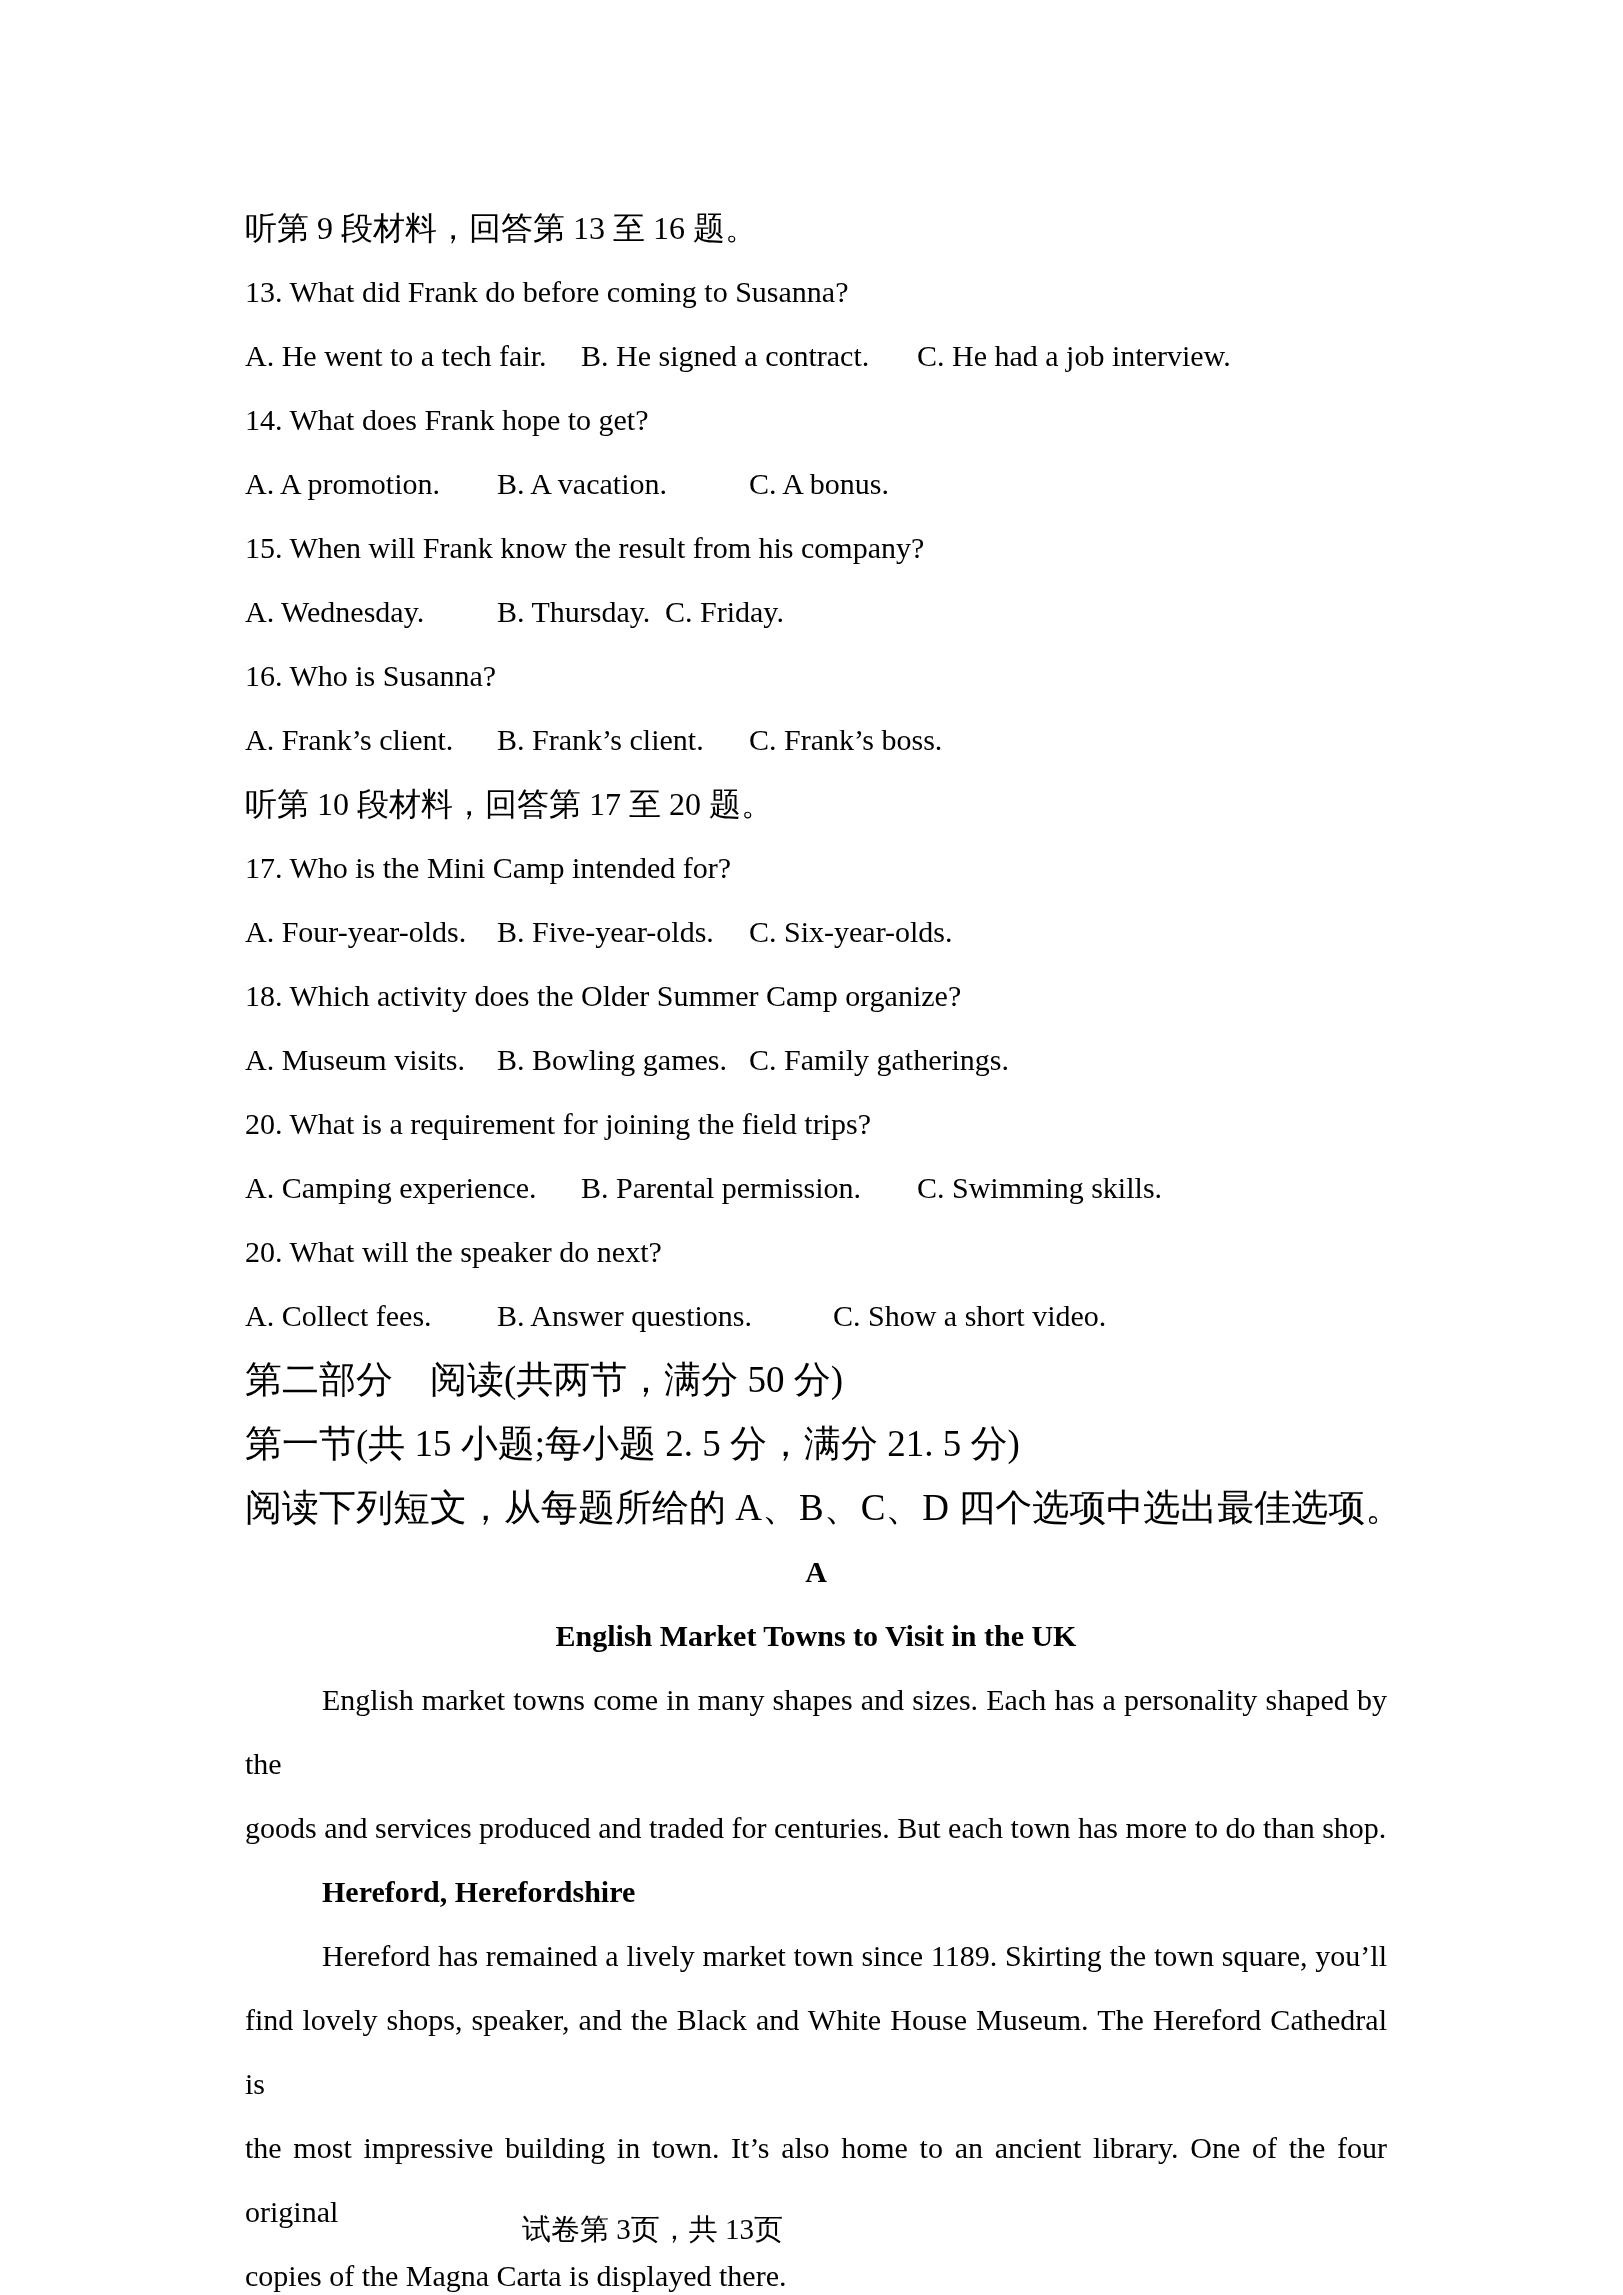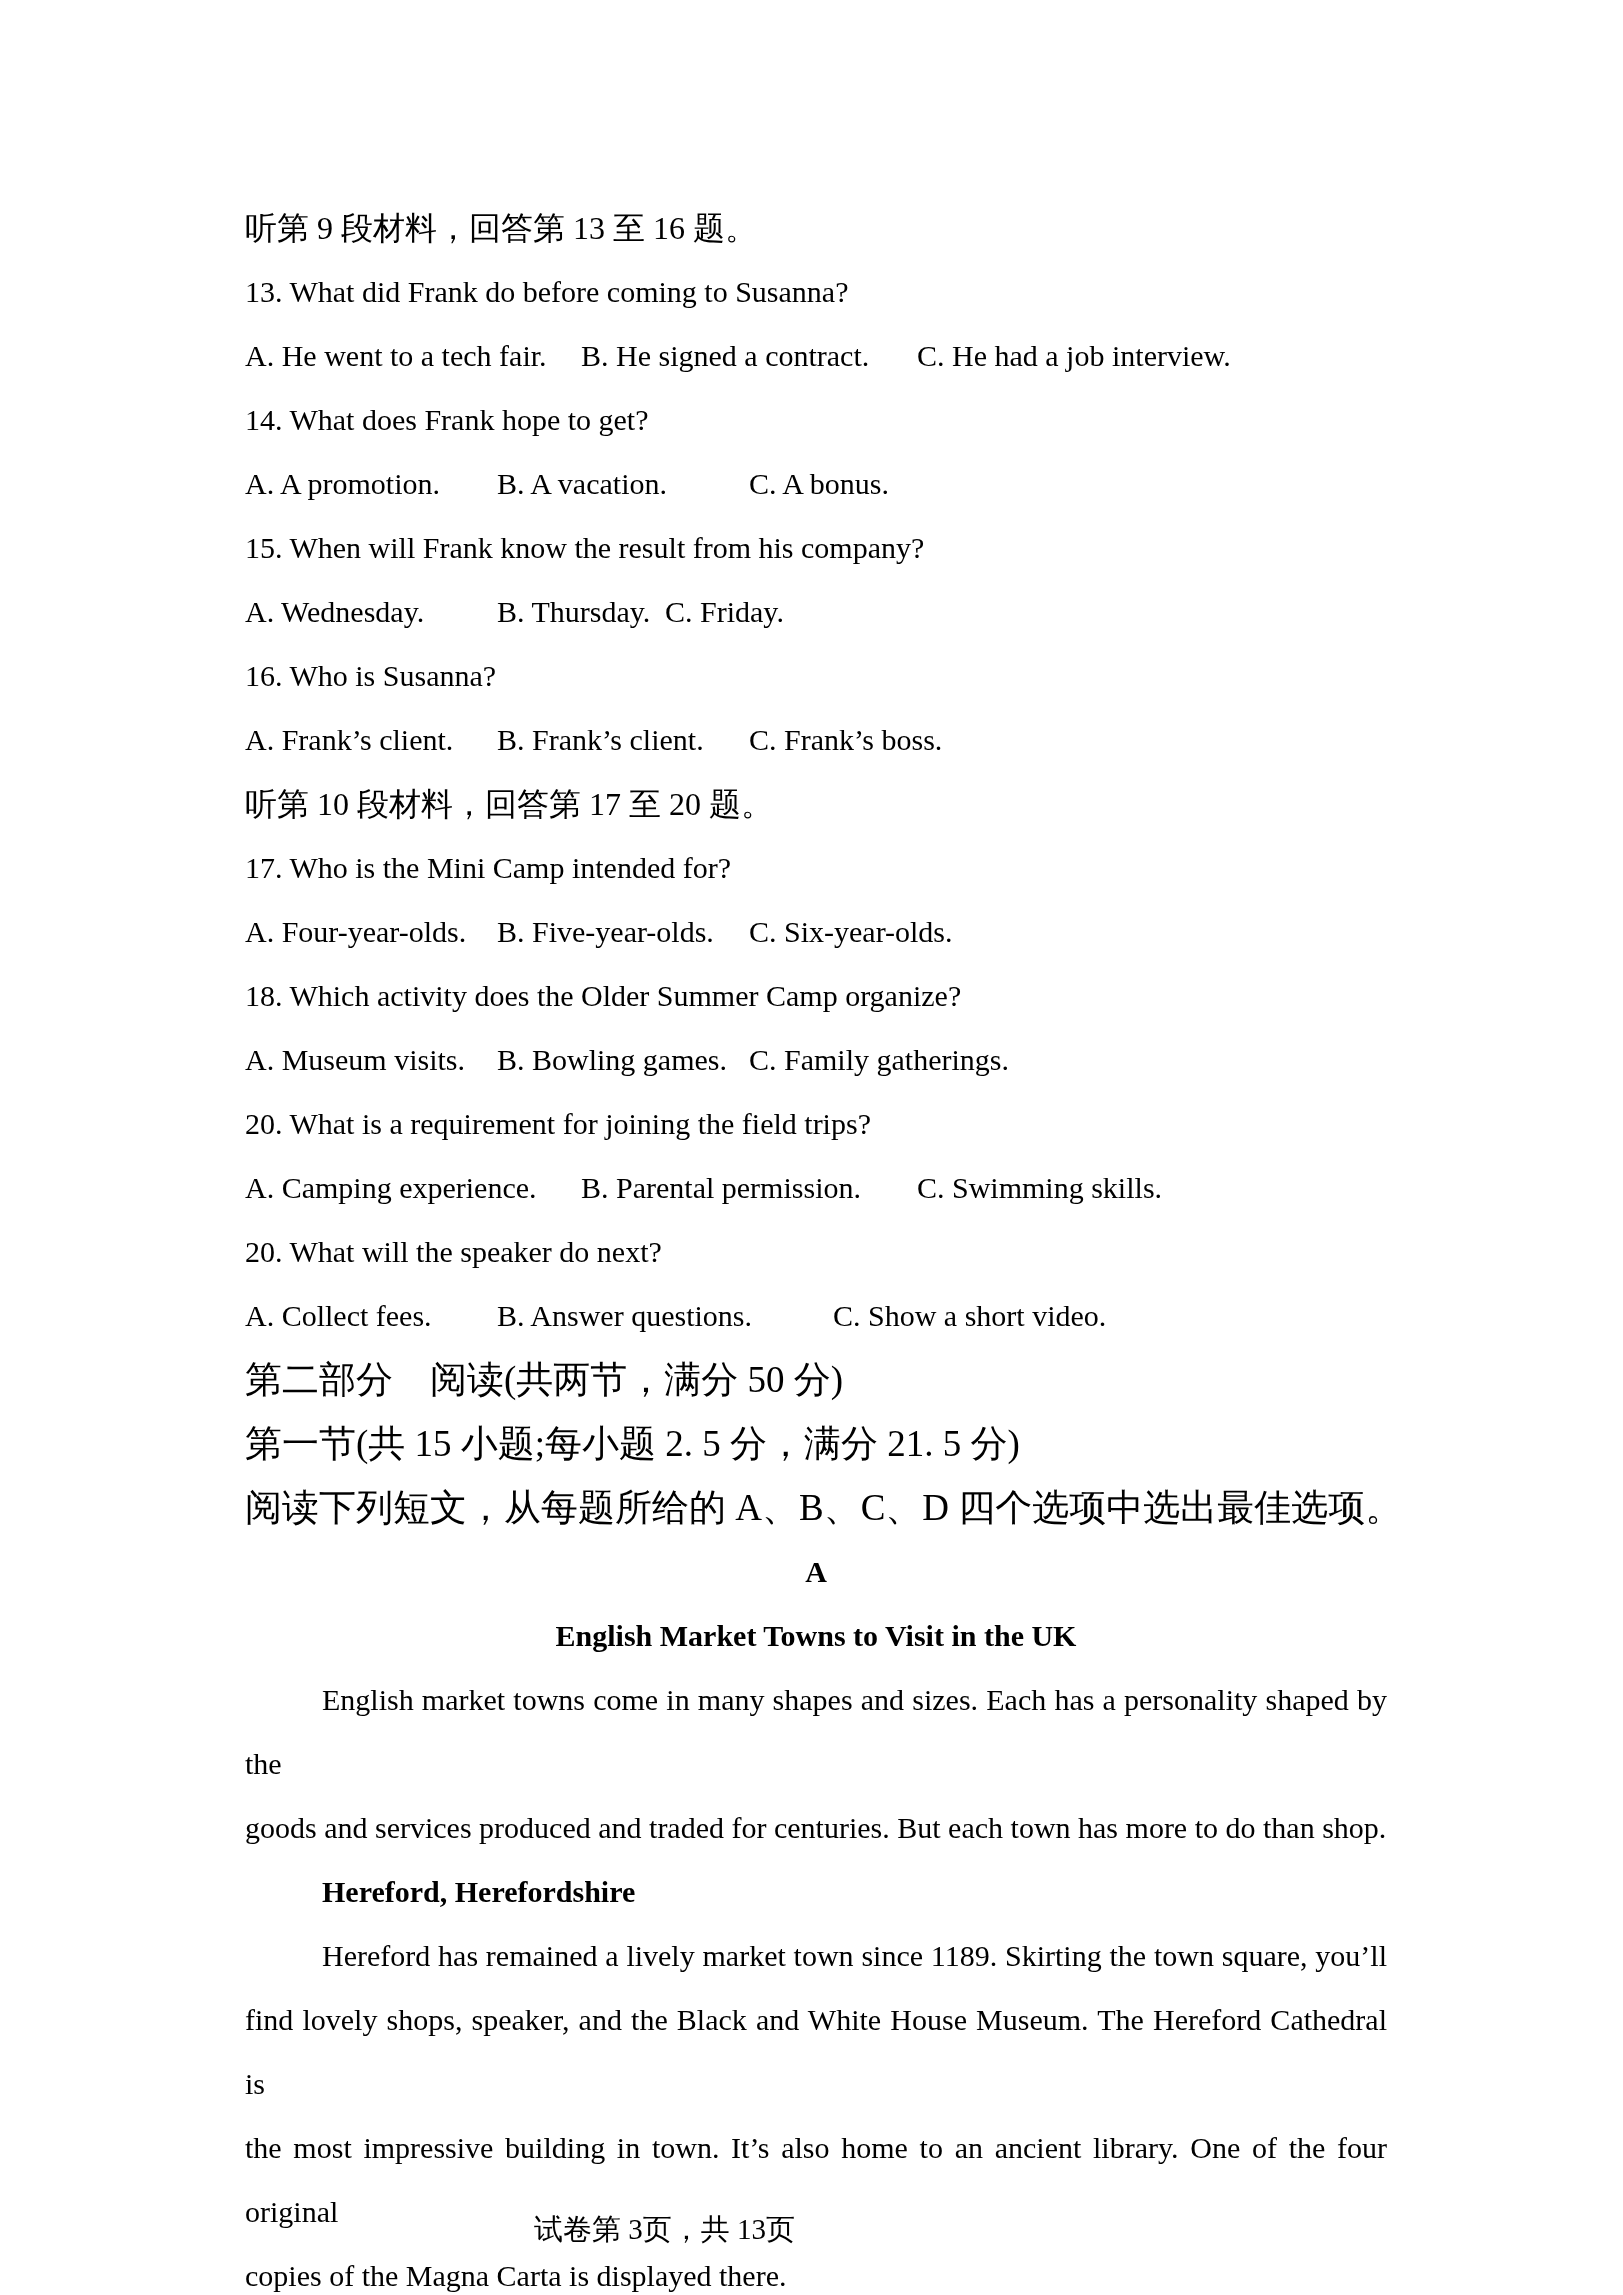--- a/index.html
+++ b/index.html
@@ -48,21 +48,21 @@
     min-height: 64px;
     line-height: 64px;
     font-size: 30px;
     white-space: normal;
   }
   .just { text-align: justify; text-align-last: justify; }
   .indent { text-indent: 77px; }
   .footer {
     position: absolute;
     top: 2197px;
-    left: 16px;
+    left: 4px;
     width: 1297px;
     text-align: center;
     font-size: 29px;
     line-height: 64px;
   }
 </style>
 </head>
 <body>
 
 <div class="page">

